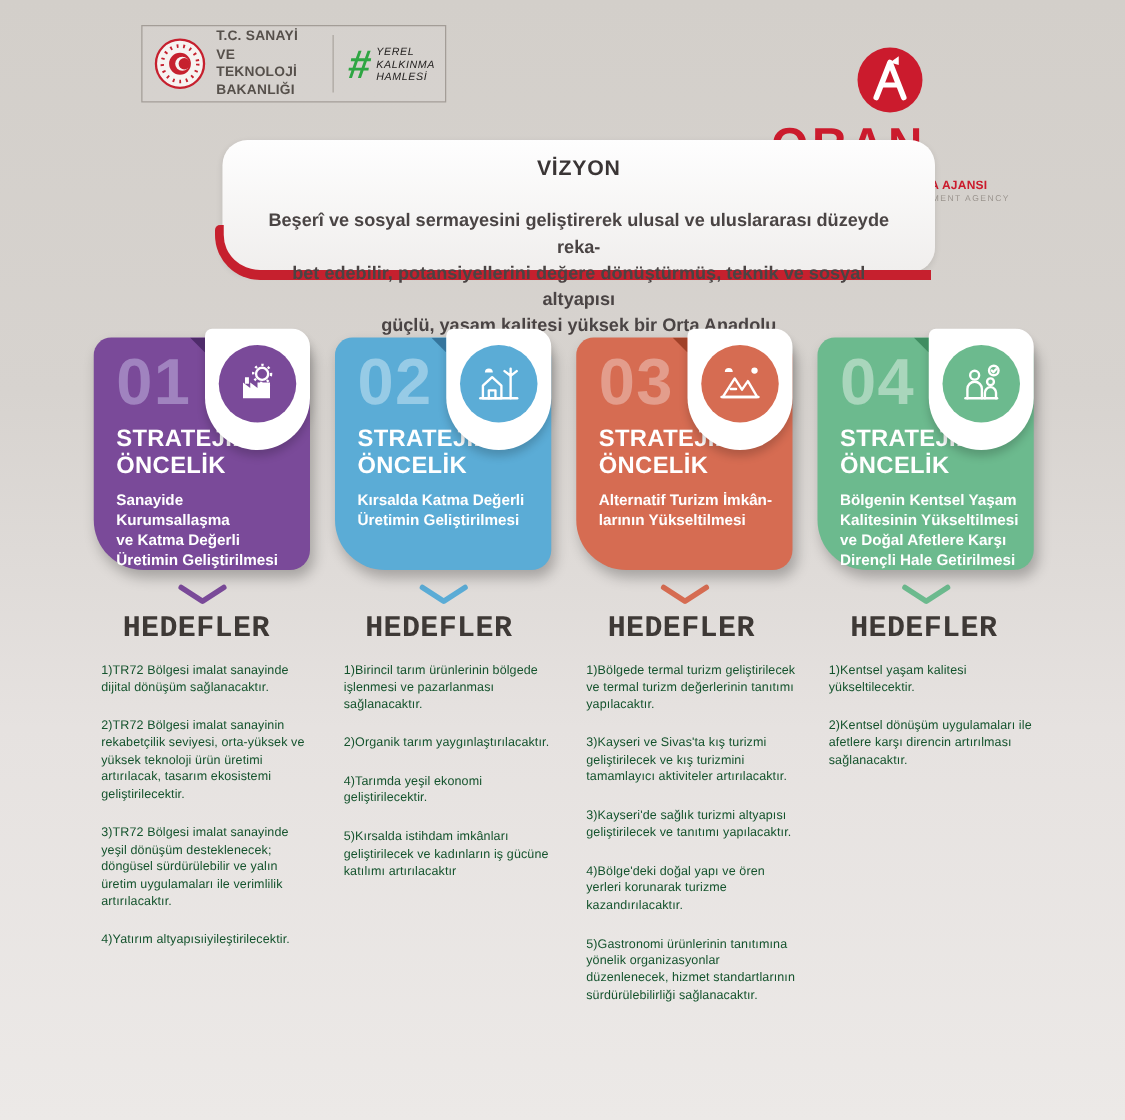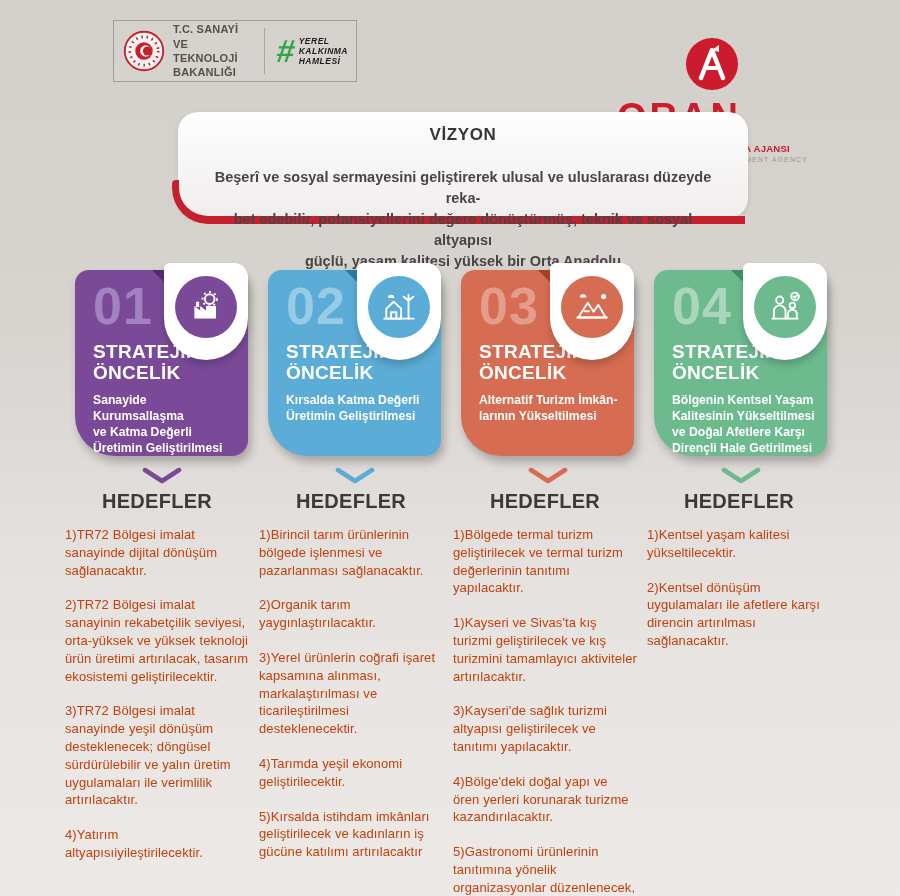--- a/index.html
+++ b/index.html
@@ -12,21 +12,21 @@
   
   .ministry-box{
     position:absolute;left:113px;top:20px;width:244px;height:62px;box-sizing:border-box;
     border:1px solid #a39d97;display:flex;align-items:center;padding:0 8px;gap:7px;background:rgba(255,255,255,.06);
   }
   .emblem svg{width:44px;height:44px;display:block;}
   .ministry-title{font-size:11px;font-weight:bold;color:#56504b;line-height:1.3;letter-spacing:.2px;}
   .v-divider{width:1px;height:46px;background:#aba59f;margin:0 5px;flex:none;}
   .hashtag-group{display:flex;align-items:center;gap:4px;}
   .hash{color:#2ea643;font-size:32px;font-weight:bold;line-height:1;transform:skewX(-8deg);}
-  .movement{font-size:8.5px;font-weight:bold;font-style:italic;color:#1d1b1a;line-height:1.2;letter-spacing:.5px;}
+  .movement{font-size:8.5px;font-weight:normal;font-style:italic;color:#1d1b1a;line-height:1.2;letter-spacing:.5px;}
   .oran{position:absolute;left:617px;top:36px;display:flex;align-items:center;gap:9px;flex-direction:column;}
   .oran-circle svg{width:56px;height:56px;display:block;}
   .oran-name{font-size:38px;font-weight:bold;color:#cb1b2d;letter-spacing:3px;line-height:.85;}
   .oran-tr{font-size:9.6px;font-weight:bold;color:#cb1b2d;letter-spacing:.2px;margin-top:10px;}
   .oran-en{font-size:6.8px;color:#9a948e;letter-spacing:1.2px;margin-top:2px;}
   
   .vision{
     position:absolute;left:178px;top:112px;width:570px;height:106px;box-sizing:border-box;z-index:0;
     background:linear-gradient(180deg,#fefefe,#f0eeed);border-radius:20px;text-align:center;
     padding:13px 26px;box-shadow:0 2px 5px rgba(0,0,0,.10);
@@ -52,22 +52,22 @@
   .fold{position:absolute;left:-12px;top:7px;width:12px;height:12px;background:var(--cd);clip-path:polygon(0 0,100% 0,100% 100%);}
   .icon-circle{width:62px;height:62px;border-radius:50%;background:var(--c);margin:13px auto 0;display:flex;align-items:center;justify-content:center;}
   .icon-circle svg{width:38px;height:38px;display:block;}
   .card-number{color:var(--cl);font-size:52px;font-weight:bold;line-height:1;margin:10px 0 0 18px;letter-spacing:1px;}
   .card-title{color:#fff;font-size:19px;font-weight:bold;line-height:1.12;letter-spacing:.3px;margin:9px 0 0 18px;white-space:pre-line;}
   .card-sub{color:#fff;font-size:12.2px;font-weight:bold;line-height:1.32;margin:8px 10px 0 18px;white-space:pre-line;}
   .chevron{margin-top:11px;}
   
   .goals{position:absolute;left:63px;top:490px;width:774px;display:flex;gap:6px;}
   .goal-col{width:188px;box-sizing:border-box;padding:0 2px;}
-  .goals-title{text-align:center;font-size:20px;font-weight:bold;color:#3e3936;letter-spacing:.3px;margin:0 0 13px 0;}
-  .goal{font-size:13px;color:#c2410c;line-height:1.37;margin:0 0 17px 0;letter-spacing:.1px;}
+  .goals-title{text-align:center;font-size:24px;font-weight:bold;color:#3e3936;letter-spacing:.3px;margin:0 0 13px 0;font-family:Liberation Mono, monospace;}
+  .goal{font-size:10px;color:#14532d;line-height:1.37;margin:0 0 17px 16px;letter-spacing:.1px;}
 </style>
 </head>
 <body>
 
 <div class="ministry-box">
   <span class="emblem">
     <svg viewBox="0 0 48 48">
       <circle cx="24" cy="24" r="21" fill="#f6f3f1" stroke="#c6202e" stroke-width="2"></circle>
       <circle cx="24" cy="24" r="15.5" fill="none" stroke="#c6202e" stroke-width="3" stroke-dasharray="1.6 4.2"></circle>
       <circle cx="24" cy="24" r="9.5" fill="#c6202e"></circle>
@@ -253,29 +253,28 @@
     <p class="goal">1)TR72 Bölgesi imalat sanayinde dijital dönüşüm sağlanacaktır.</p>
     <p class="goal">2)TR72 Bölgesi imalat sanayinin rekabetçilik seviyesi, orta-yüksek ve yüksek teknoloji ürün üretimi artırılacak, tasarım ekosistemi geliştirilecektir.</p>
     <p class="goal">3)TR72 Bölgesi imalat sanayinde yeşil dönüşüm desteklenecek; döngüsel sürdürülebilir ve yalın üretim uygulamaları ile verimlilik artırılacaktır.</p>
     <p class="goal">4)Yatırım altyapısıiyileştirilecektir.</p>
   </div>
 
   <div class="goal-col">
     <div class="goals-title">HEDEFLER</div>
     <p class="goal">1)Birincil tarım ürünlerinin bölgede işlenmesi ve pazarlanması sağlanacaktır.</p>
     <p class="goal">2)Organik tarım yaygınlaştırılacaktır.</p>
-    <p class="goal">3)Yerel ürünlerin coğrafi işaret kapsamına alınması, markalaştırılması ve ticarileştirilmesi desteklenecektir.</p>
     <p class="goal">4)Tarımda yeşil ekonomi geliştirilecektir.</p>
     <p class="goal">5)Kırsalda istihdam imkânları geliştirilecek ve kadınların iş gücüne katılımı artırılacaktır</p>
   </div>
 
   <div class="goal-col">
     <div class="goals-title">HEDEFLER</div>
     <p class="goal">1)Bölgede termal turizm geliştirilecek ve termal turizm değerlerinin tanıtımı yapılacaktır.</p>
-    <p class="goal">1)Kayseri ve Sivas'ta kış turizmi geliştirilecek ve kış turizmini tamamlayıcı aktiviteler artırılacaktır.</p>
+    <p class="goal">3)Kayseri ve Sivas'ta kış turizmi geliştirilecek ve kış turizmini tamamlayıcı aktiviteler artırılacaktır.</p>
     <p class="goal">3)Kayseri'de sağlık turizmi altyapısı geliştirilecek ve tanıtımı yapılacaktır.</p>
     <p class="goal">4)Bölge'deki doğal yapı ve ören yerleri korunarak turizme kazandırılacaktır.</p>
     <p class="goal">5)Gastronomi ürünlerinin tanıtımına yönelik organizasyonlar düzenlenecek, hizmet standartlarının sürdürülebilirliği sağlanacaktır.</p>
   </div>
 
   <div class="goal-col">
     <div class="goals-title">HEDEFLER</div>
     <p class="goal">1)Kentsel yaşam kalitesi yükseltilecektir.</p>
     <p class="goal">2)Kentsel dönüşüm uygulamaları ile afetlere karşı direncin artırılması sağlanacaktır.</p>
   </div>

